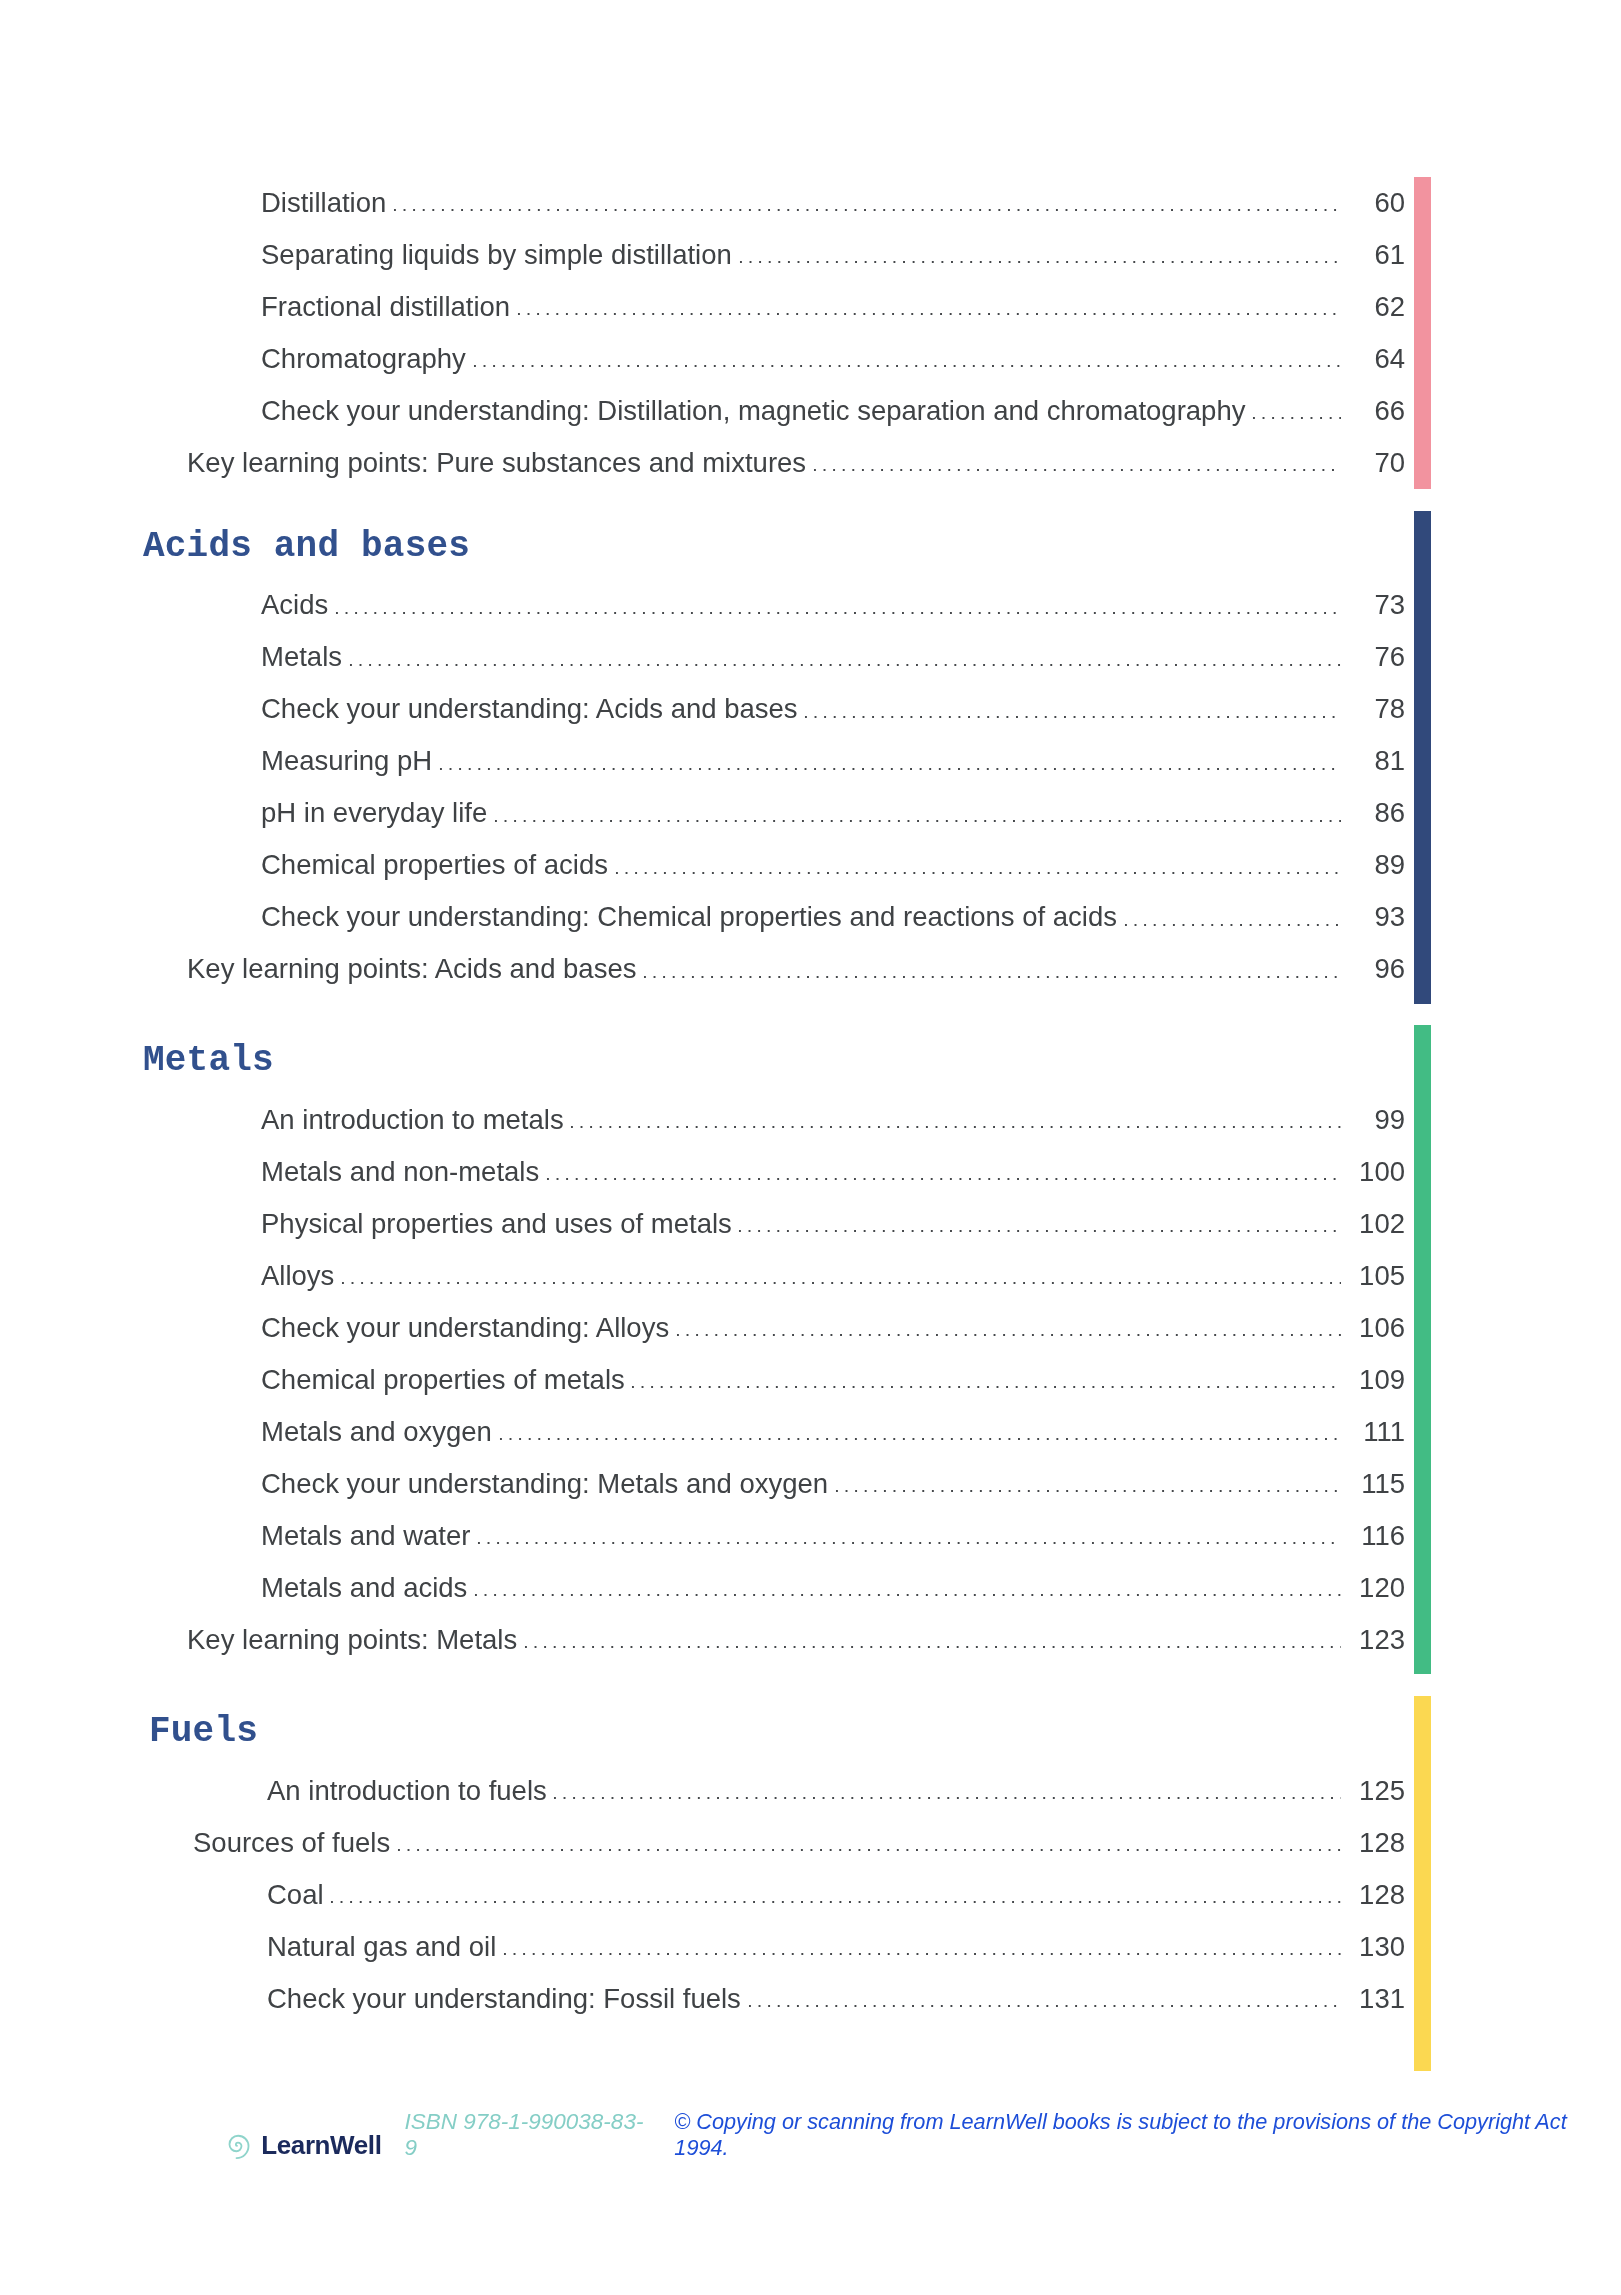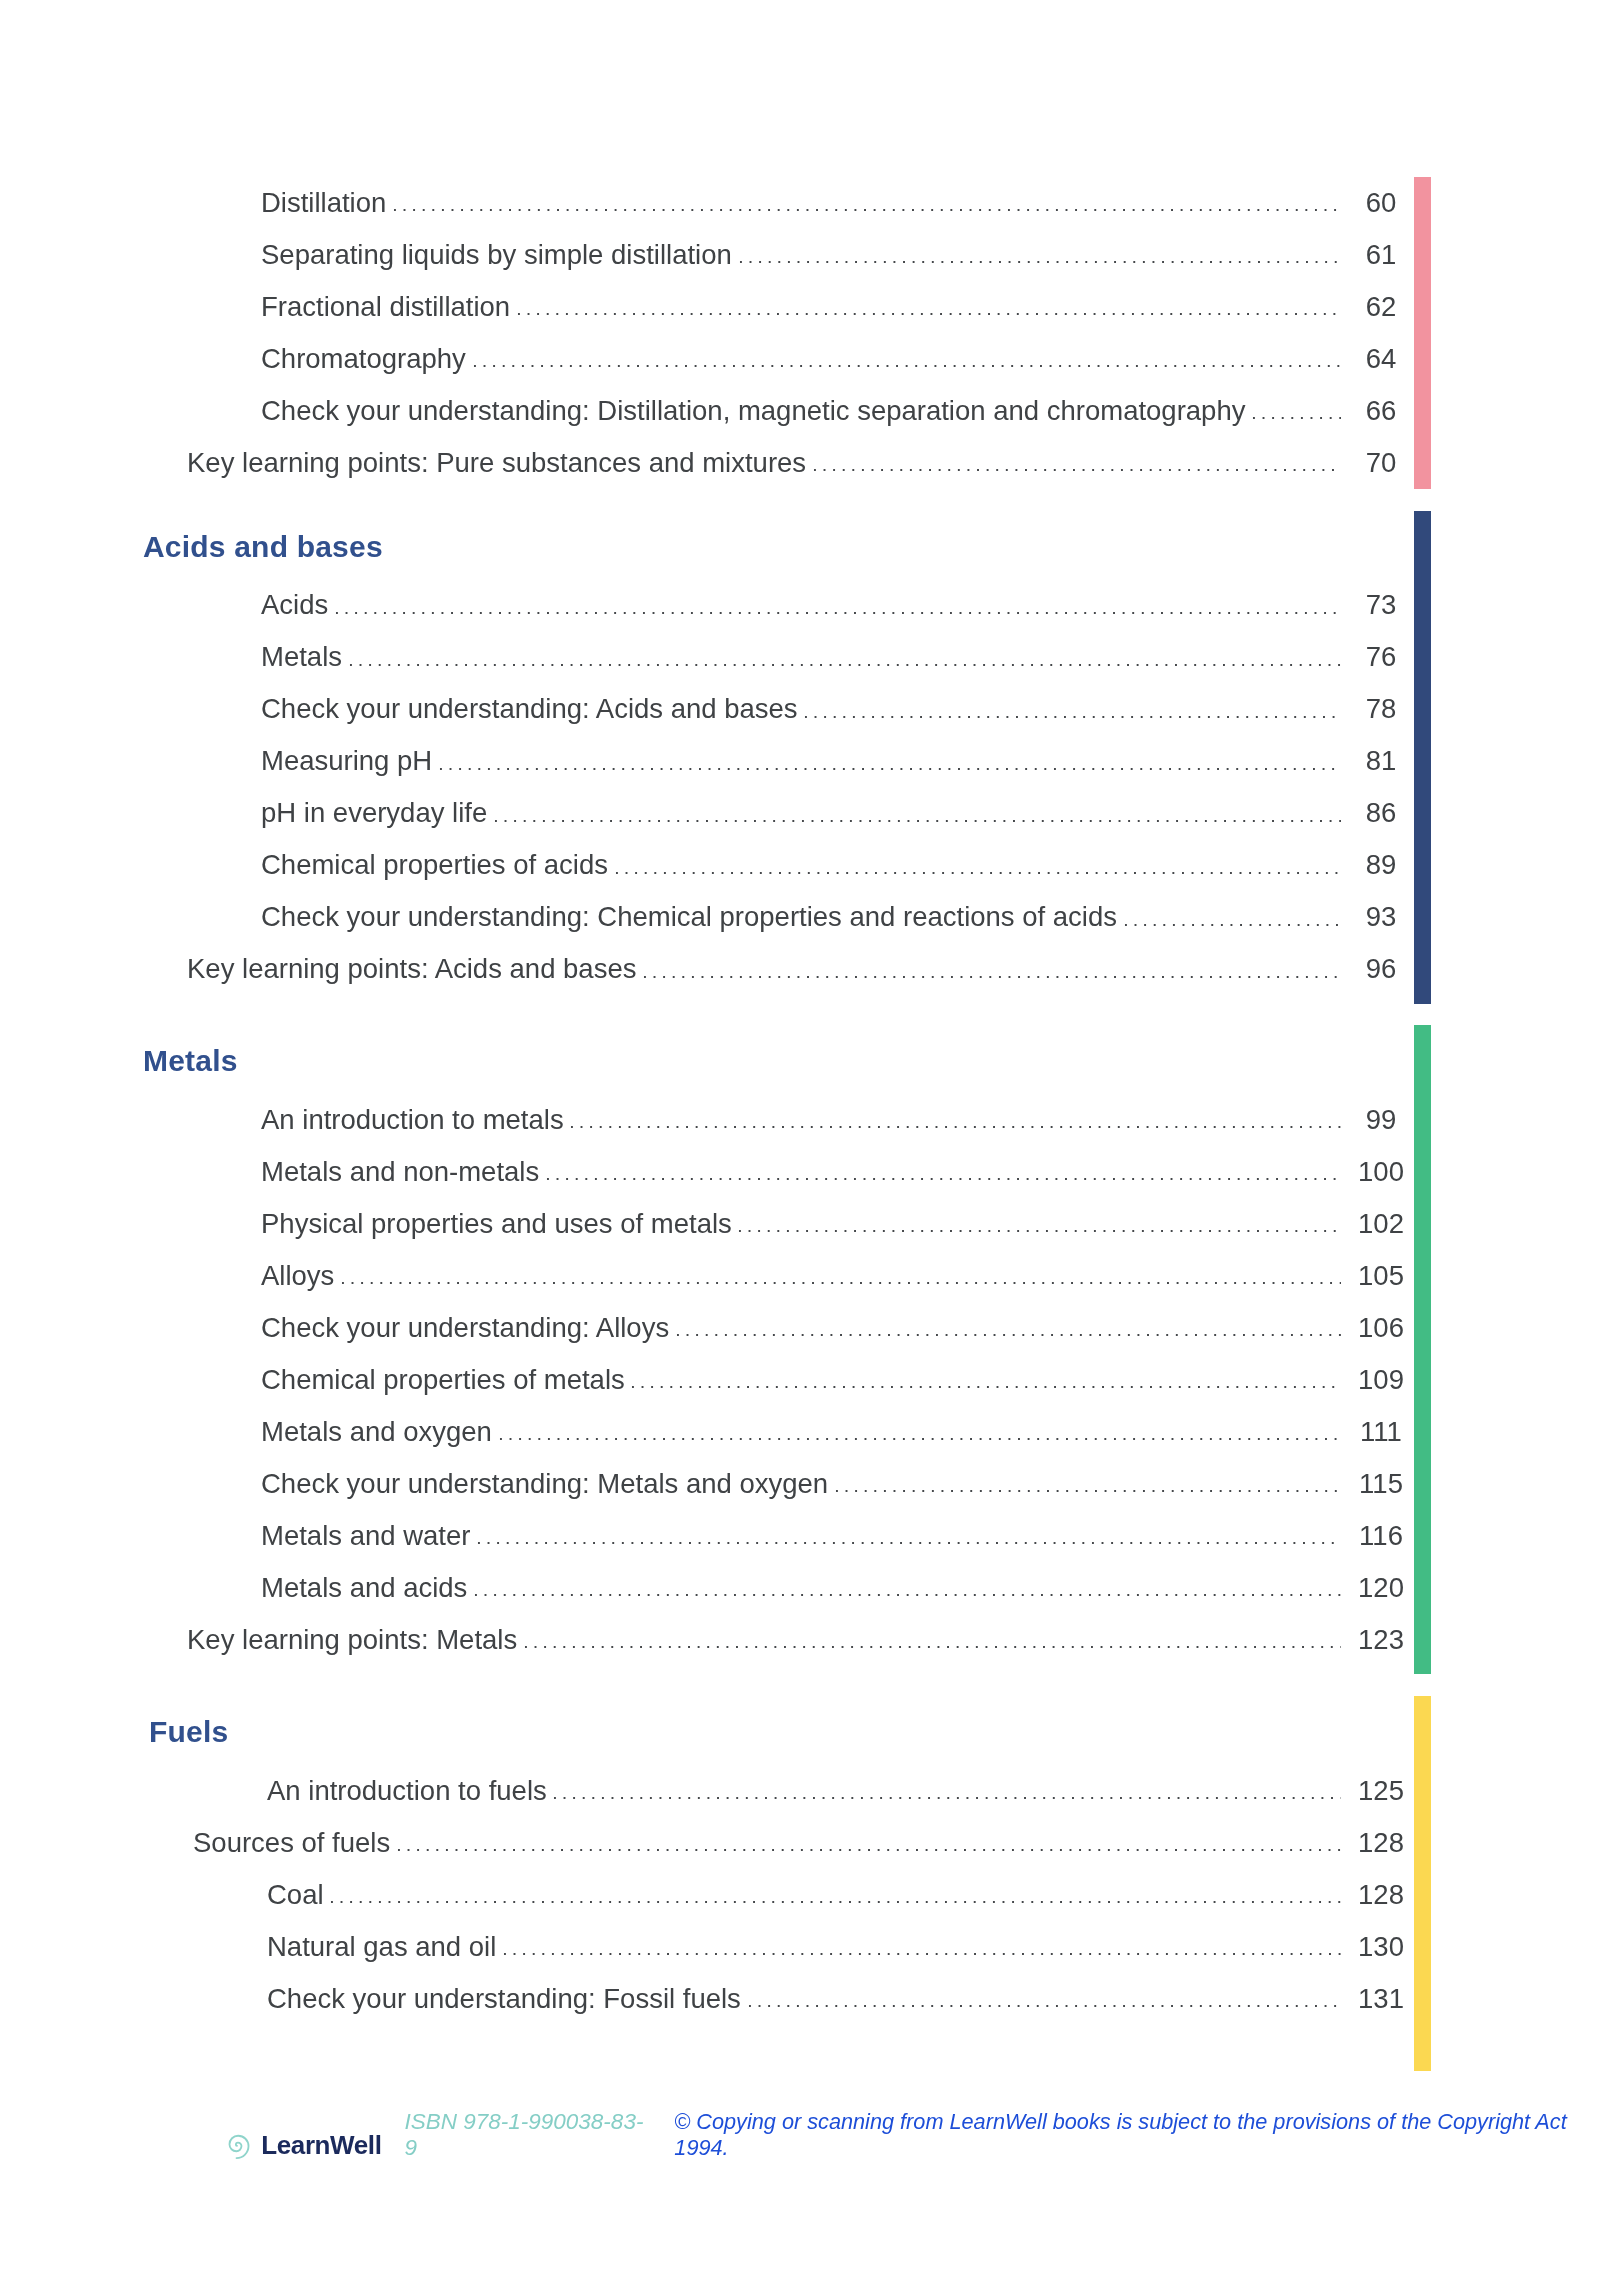--- a/index.html
+++ b/index.html
@@ -30,24 +30,25 @@
     position: absolute;
     left: 1414px;
     top: 0;
     bottom: 0;
     width: 16.7px;
   }
   .section-title {
     margin: 0 216px 6.7px 143px;
     height: 52px;
     line-height: 52px;
-    font-size: 30px;
+    font-size: 36px;
     font-weight: bold;
     color: var(--heading-blue, #31508D);
     letter-spacing: 0.2px;
+    font-family: Liberation Mono, monospace;
   }
   .toc-row {
     display: flex;
     height: 52px;
     margin-right: 216px;
   }
   .toc-row.level-1 { margin-left: 187px; }
   .toc-row.level-2 { margin-left: 261px; }
   .toc-label {
     font-size: 27.5px;
@@ -61,21 +62,21 @@
     height: 4.2px;
     margin: 0 6.7px 16.7px 6.7px;
     background-image: radial-gradient(circle 1.3px at 2.1px 2.1px, #45484B 98%, rgba(0,0,0,0));
     background-size: 9.6px 4.2px;
     background-repeat: repeat-x;
   }
   .toc-page-num {
     font-size: 27.5px;
     line-height: 52px;
     min-width: 48px;
-    text-align: center;
+    text-align: right;
     white-space: nowrap;
     margin-left: 9px;
   }
   footer {
     display: flex;
     align-items: flex-end;
     margin: 52px 0 0 221px;
     height: 38px;
   }
   .brand-wordmark {

